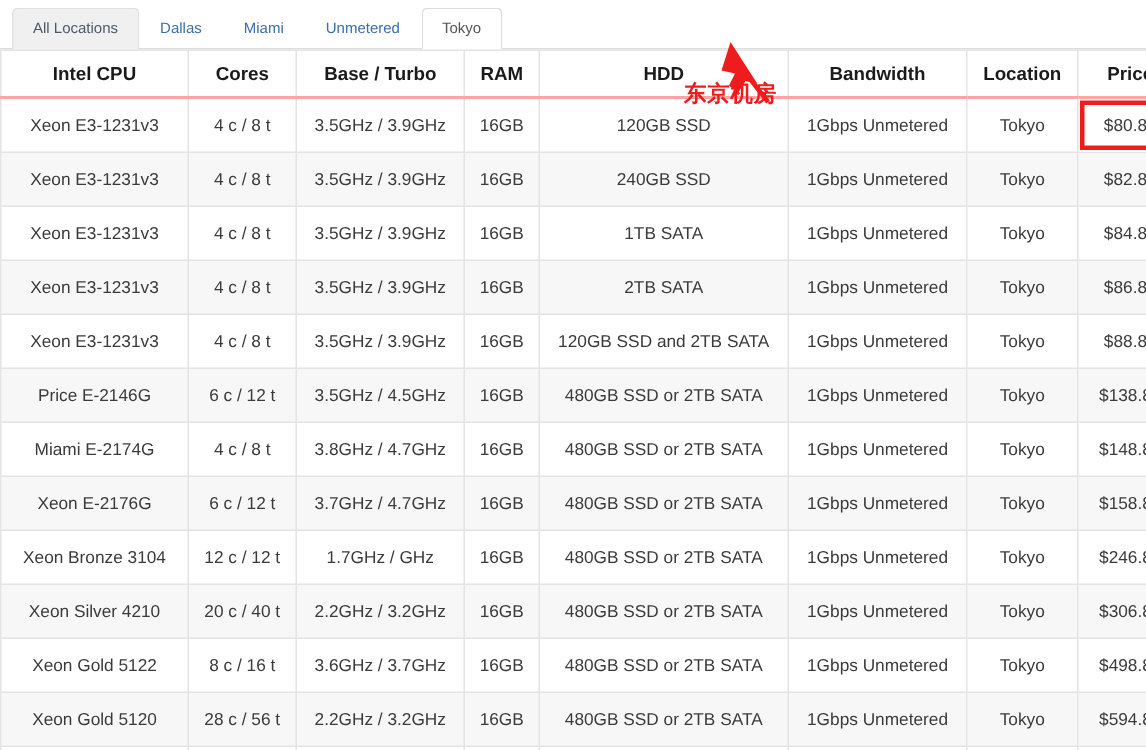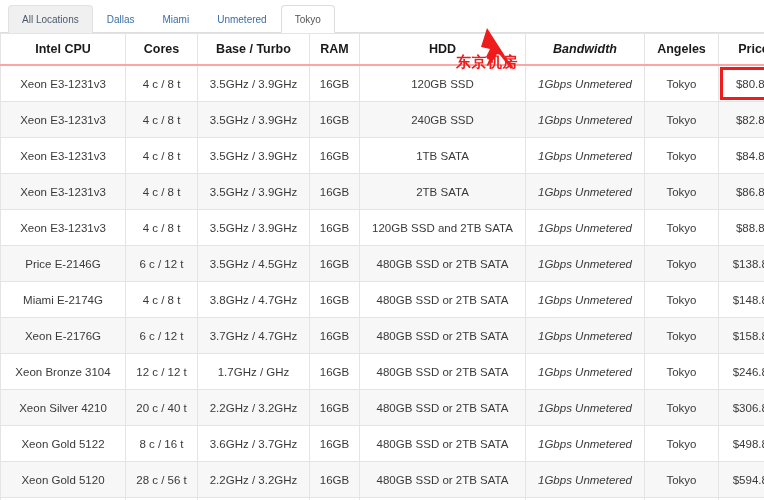--- a/index.html
+++ b/index.html
@@ -89,21 +89,21 @@
   tbody tr.alt td {
     background: #f7f7f7;
   }
 
   
   .c-cpu   { width: 122px; }
   .c-cores { width: 69px; }
   .c-base  { width: 109px; text-align: center; }
   .c-ram   { width: 47px; }
   .c-hdd   { width: 163px; }
-  .c-bw    { width: 116px; font-style: italic; }
+  .c-bw    { width: 116px; }
   .c-loc   { width: 71px; }
   .c-price { width: 67px; }
 
   
   td.highlight {
     position: relative;
   }
   td.highlight .hl-box {
     position: absolute;
     left: 1px;
@@ -151,21 +151,21 @@
 <div id="table-wrap">
   <table>
     <thead>
       <tr id="head-row">
           <th class="c-cpu">Intel CPU</th>
           <th class="c-cores">Cores</th>
           <th class="c-base">Base / Turbo</th>
           <th class="c-ram">RAM</th>
           <th class="c-hdd">HDD</th>
           <th class="c-bw">Bandwidth</th>
-          <th class="c-loc">Angeles</th>
+          <th class="c-loc">Location</th>
           <th class="c-price">Price</th>
         </tr>
     </thead>
     <tbody id="body-rows">
         <tr>
           <td class="c-cpu">Xeon E3-1231v3</td>
           <td class="c-cores">4 c / 8 t</td>
           <td class="c-base">3.5GHz / 3.9GHz</td>
           <td class="c-ram">16GB</td>
           <td class="c-hdd">120GB SSD</td>

